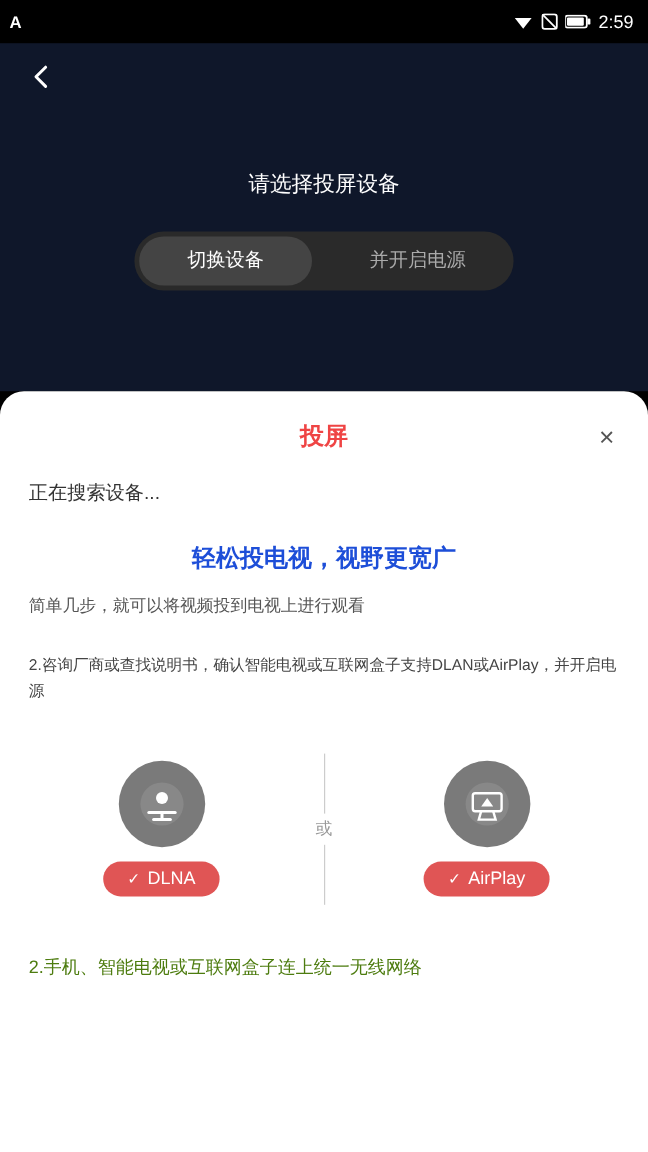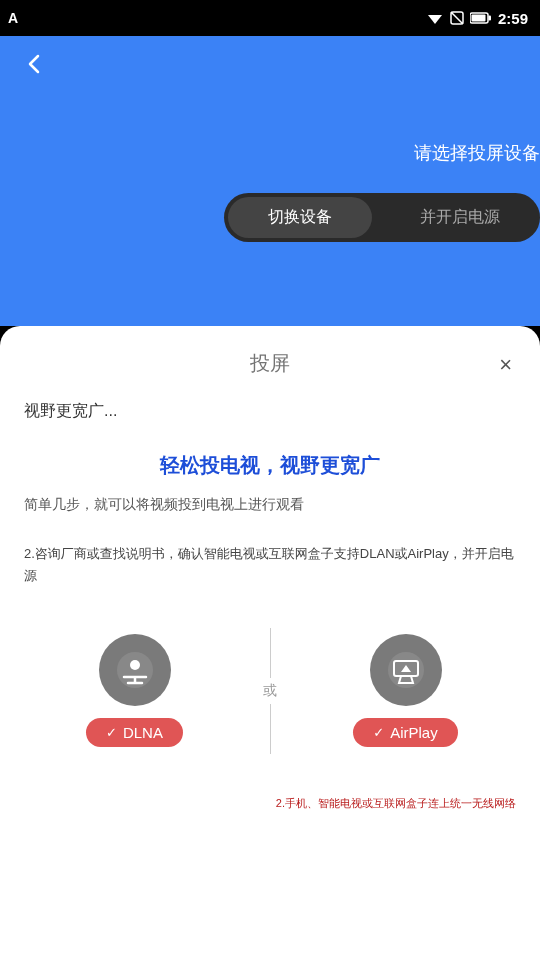--- a/index.html
+++ b/index.html
@@ -31,25 +31,25 @@
       display: flex;
       align-items: center;
       gap: 6px;
       color: #fff;
       font-size: 14px;
       font-weight: 600;
     }
 
     
     .top-area {
-      background: #3b82f6;
+      background: #0f172a;
       height: 290px;
       display: flex;
       flex-direction: column;
-      align-items: flex-end;
+      align-items: center;
       justify-content: center;
       position: relative;
     }
     .back-btn {
       position: absolute;
       top: 10px;
       left: 16px;
       color: #fff;
       font-size: 22px;
       cursor: pointer;
@@ -98,22 +98,22 @@
     }
     .sheet-header {
       display: flex;
       align-items: center;
       justify-content: center;
       margin-bottom: 24px;
       position: relative;
     }
     .sheet-title {
       font-size: 20px;
-      font-weight: 400;
-      color: #737373;
+      font-weight: 700;
+      color: #ef4444;
     }
     .close-btn {
       position: absolute;
       right: 0;
       top: 0;
       font-size: 22px;
       color: #555;
       cursor: pointer;
       padding: 2px 4px;
     }
@@ -201,24 +201,23 @@
       width: 1px;
       height: 50px;
       background: #ccc;
     }
     .or-text {
       font-size: 14px;
       color: #999;
     }
 
     .step2-text {
-      font-size: 11px;
-      color: #b91c1c;
+      font-size: 15px;
+      color: #4d7c0f;
       line-height: 1.7;
-      text-align: right;
     }
 
     
     .icon-svg {
       width: 38px;
       height: 38px;
     }
   </style>
 </head>
 <body>
@@ -236,21 +235,21 @@
     <svg width="14" height="14" viewBox="0 0 14 14" fill="white">
       <rect x="1" y="1" width="12" height="12" rx="2" fill="none" stroke="white" stroke-width="1.5"></rect>
       <line x1="1" y1="1" x2="13" y2="13" stroke="white" stroke-width="1.5"></line>
     </svg>
 
     <svg width="22" height="12" viewBox="0 0 22 12" fill="white">
       <rect x="0" y="1" width="18" height="10" rx="2" fill="none" stroke="white" stroke-width="1.5"></rect>
       <rect x="18.5" y="3.5" width="2.5" height="5" rx="1" fill="white"></rect>
       <rect x="1.5" y="2.5" width="14" height="7" rx="1" fill="white"></rect>
     </svg>
-    <span style="font-size:15px;font-weight:700;color:#fff;">2:59</span>
+    <span style="font-size:15px;font-weight:400;color:#fff;">2:59</span>
   </div>
 </div>
 
 <div class="top-area">
   <div class="back-btn">
     <svg width="20" height="20" viewBox="0 0 20 20" fill="white">
       <polyline points="14,2 6,10 14,18" stroke="white" stroke-width="2.5" fill="none" stroke-linecap="round" stroke-linejoin="round"></polyline>
     </svg>
   </div>
   <div class="select-title">请选择投屏设备</div>
@@ -259,21 +258,21 @@
     <button class="btn-exit">并开启电源</button>
   </div>
 </div>
 
 <div class="bottom-sheet">
   <div class="sheet-header">
     <span class="sheet-title">投屏</span>
     <span class="close-btn">×</span>
   </div>
 
-  <div class="searching-text">视野更宽广...</div>
+  <div class="searching-text">正在搜索设备...</div>
 
   <div class="promo-title">轻松投电视，视野更宽广</div>
   <div class="promo-subtitle">简单几步，就可以将视频投到电视上进行观看</div>
   <div class="promo-desc">2.咨询厂商或查找说明书，确认智能电视或互联网盒子支持DLAN或AirPlay，并开启电源</div>
 
   <div class="device-options">
 
     <div class="device-item">
       <div class="device-icon-circle dlna-icon-circle">
         <svg class="icon-svg" viewBox="0 0 38 38" fill="none">

